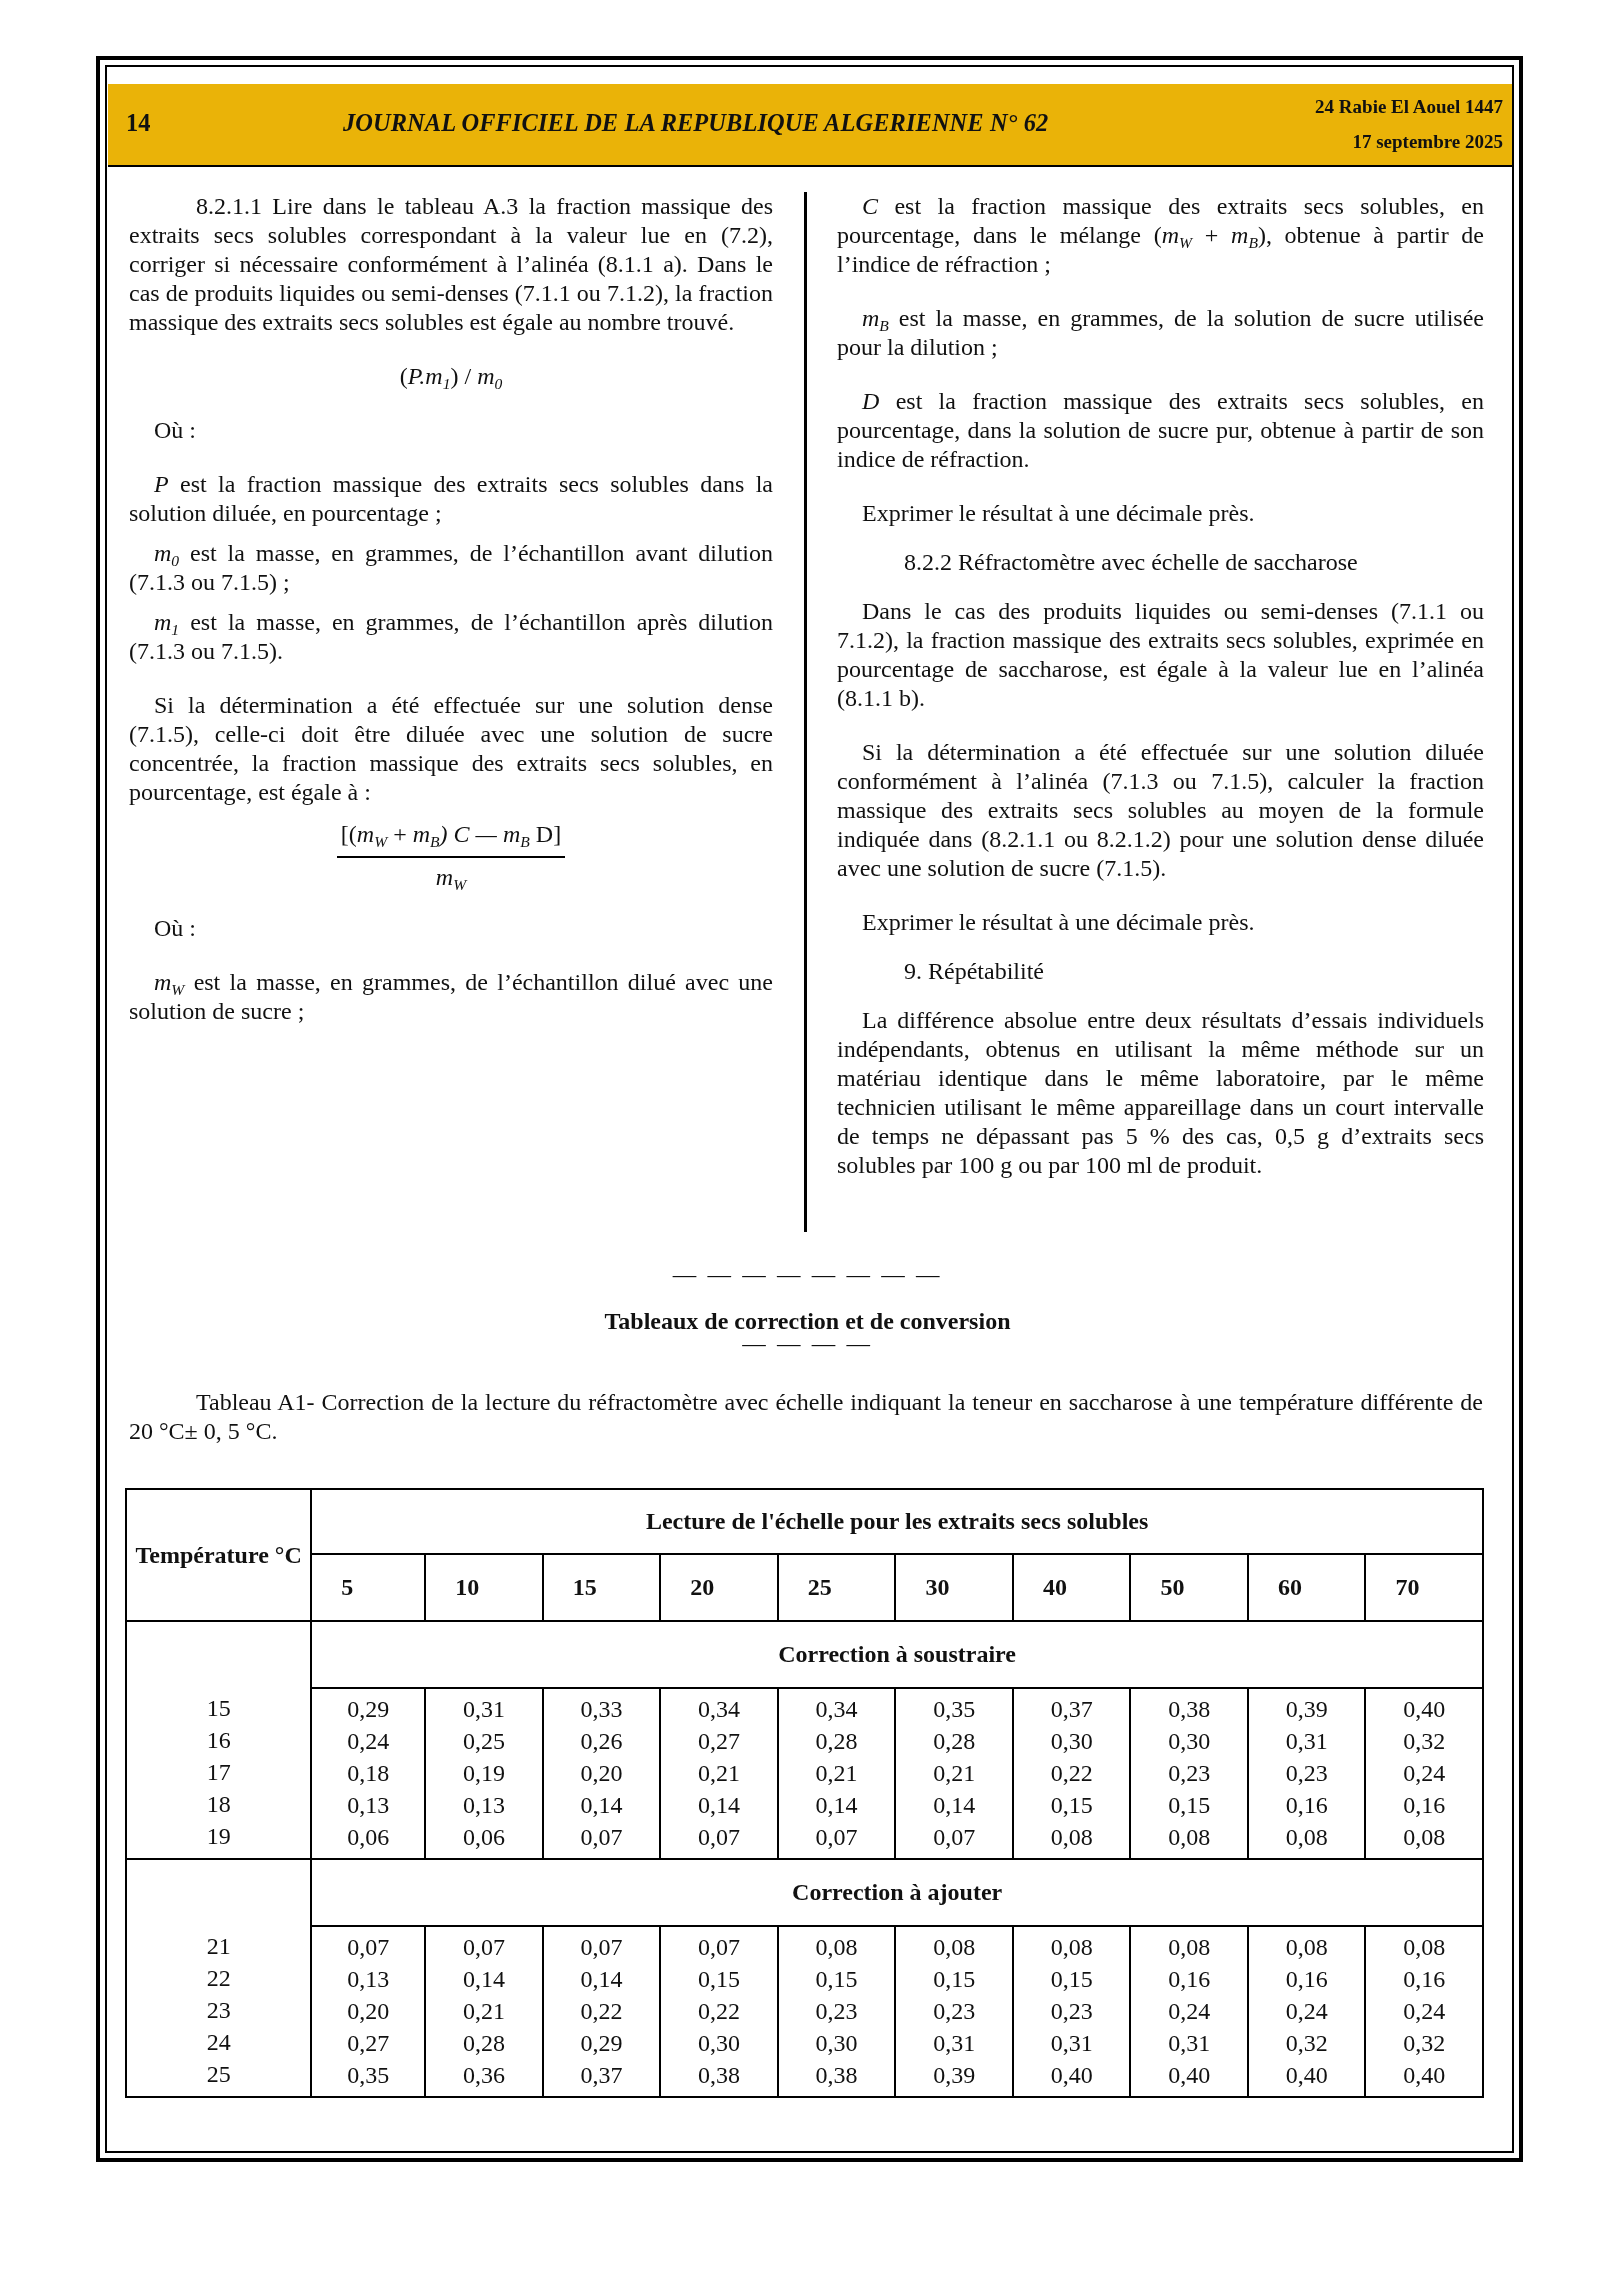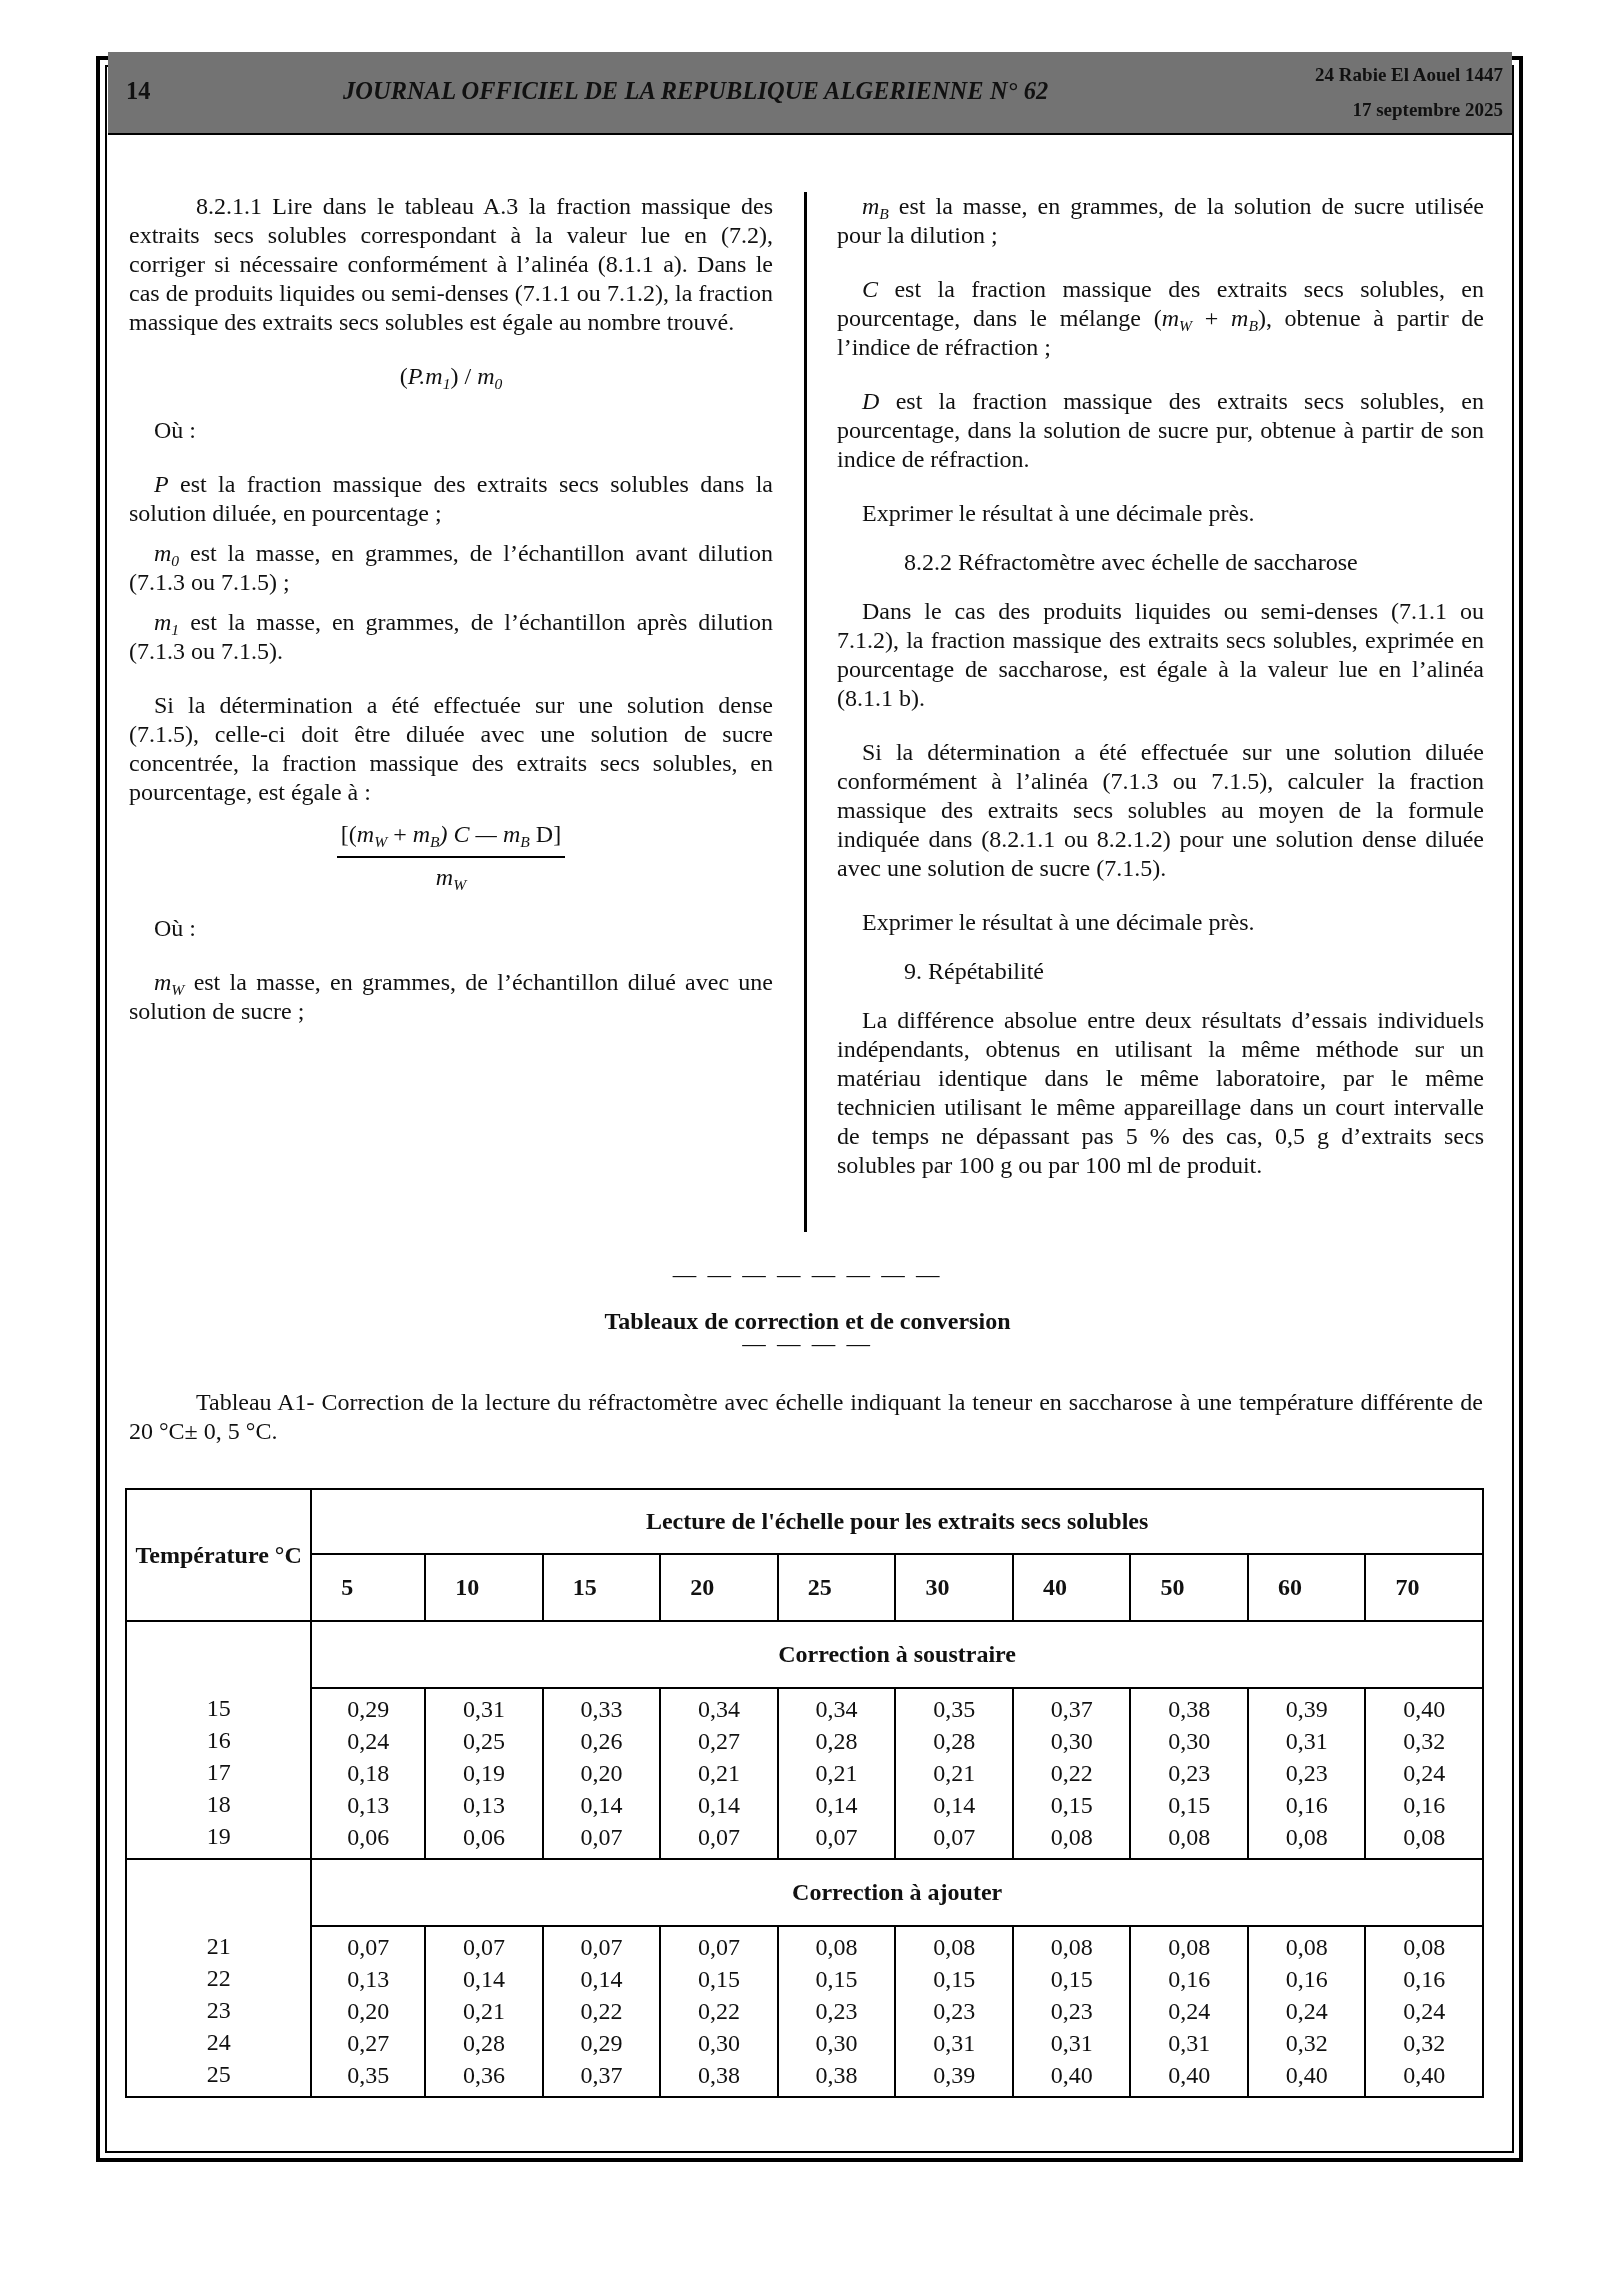--- a/index.html
+++ b/index.html
@@ -1,19 +1,19 @@
 <!DOCTYPE html>
 <html style="font-size:14.5px"><head>
 <meta charset="utf-8">
 <style>
   html, body { margin: 0; padding: 0; background: #ffffff; }
   body { width: 1615px; height: 2285px; position: relative; font-family: "Liberation Serif", "DejaVu Serif", serif; color: #111; }
   .frame-outer { position: absolute; left: 96px; top: 56px; width: 1427px; height: 2106px; border: 4.5px solid #000; box-sizing: border-box; }
   .frame-inner { position: absolute; left: 105px; top: 65px; width: 1409px; height: 2088px; border: 2.7px solid #000; box-sizing: border-box; }
-  .header { position: absolute; left: 108px; top: 52px; width: 1404px; height: 83px; background: #737373; border-bottom: 2.7px solid #000; box-sizing: border-box; }
+  .header { position: absolute; left: 108px; top: 84px; width: 1404px; height: 83px; background: #eab308; border-bottom: 2.7px solid #000; box-sizing: border-box; }
   .hdr-page { position: absolute; left: 18px; top: 25px; font-weight: bold; font-size: 24.4px; }
   .hdr-title { position: absolute; left: 235px; top: 25px; font-weight: bold; font-size: 24.4px; letter-spacing: 0.1px; font-style: italic; }
   .hdr-date { position: absolute; right: 9px; top: 5.4px; font-weight: bold; font-size: 19px; text-align: right; line-height: 35px; }
 
   .col { position: absolute; top: 192px; font-size: 24px; line-height: 29px; text-align: justify; }
   .col-left { left: 129px; width: 644px; }
   .col-right { left: 837px; width: 647px; }
   .col-divider { position: absolute; left: 804px; top: 192px; width: 2.7px; height: 1040px; background: #000; }
 
   .para { margin: 0 0 25px 0; text-indent: 25px; }
@@ -78,23 +78,23 @@
   </div>
 
   <p class="para">Où :</p>
 
   <p class="para"><span class="it">m</span><sub class="it">W</sub><span> est la masse, en grammes, de l’échantillon dilué avec une solution de sucre ;</span></p>
 </div>
 
 <div class="col-divider"></div>
 
 <div class="col col-right">
+  <p class="para"><span class="it">C</span><span> est la fraction massique des extraits secs solubles, en pourcentage, dans le mélange (</span><span class="it">m</span><sub class="it">W</sub><span> + </span><span class="it">m</span><sub class="it">B</sub><span>), obtenue à partir de l’indice de réfraction ;</span></p>
+
   <p class="para"><span class="it">m</span><sub class="it">B</sub><span> est la masse, en grammes, de la solution de sucre utilisée pour la dilution ;</span></p>
-
-  <p class="para"><span class="it">C</span><span> est la fraction massique des extraits secs solubles, en pourcentage, dans le mélange (</span><span class="it">m</span><sub class="it">W</sub><span> + </span><span class="it">m</span><sub class="it">B</sub><span>), obtenue à partir de l’indice de réfraction ;</span></p>
 
   <p class="para"><span class="it">D</span><span> est la fraction massique des extraits secs solubles, en pourcentage, dans la solution de sucre pur, obtenue à partir de son indice de réfraction.</span></p>
 
   <p class="para" style="margin-bottom:20px">Exprimer le résultat à une décimale près.</p>
 
   <p class="para bold" style="margin-bottom:20px">8.2.2 Réfractomètre avec échelle de saccharose</p>
 
   <p class="para">Dans le cas des produits liquides ou semi-denses (7.1.1 ou 7.1.2), la fraction massique des extraits secs solubles, exprimée en pourcentage de saccharose, est égale à la valeur lue en l’alinéa (8.1.1 b).</p>
 
   <p class="para">Si la détermination a été effectuée sur une solution diluée conformément à l’alinéa (7.1.3 ou 7.1.5), calculer la fraction massique des extraits secs solubles au moyen de la formule indiquée dans (8.2.1.1 ou 8.2.1.2) pour une solution dense diluée avec une solution de sucre (7.1.5).</p>

